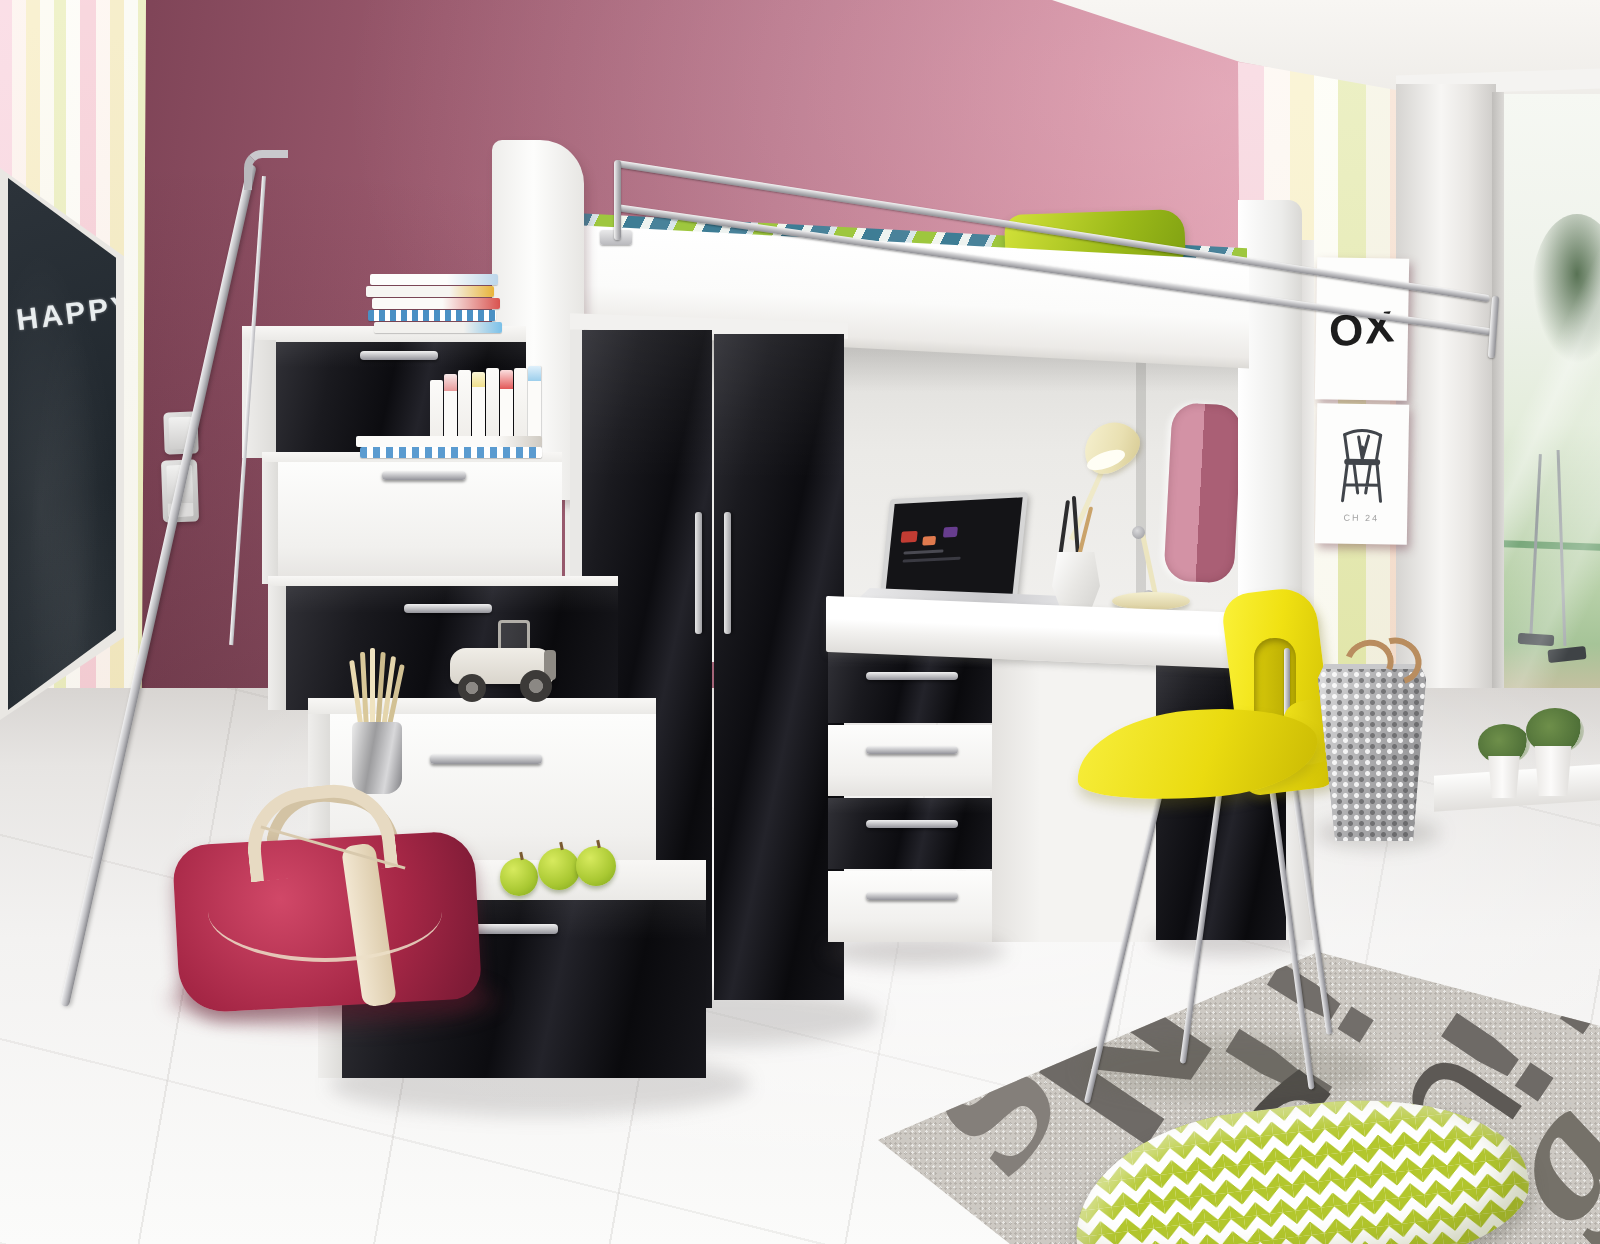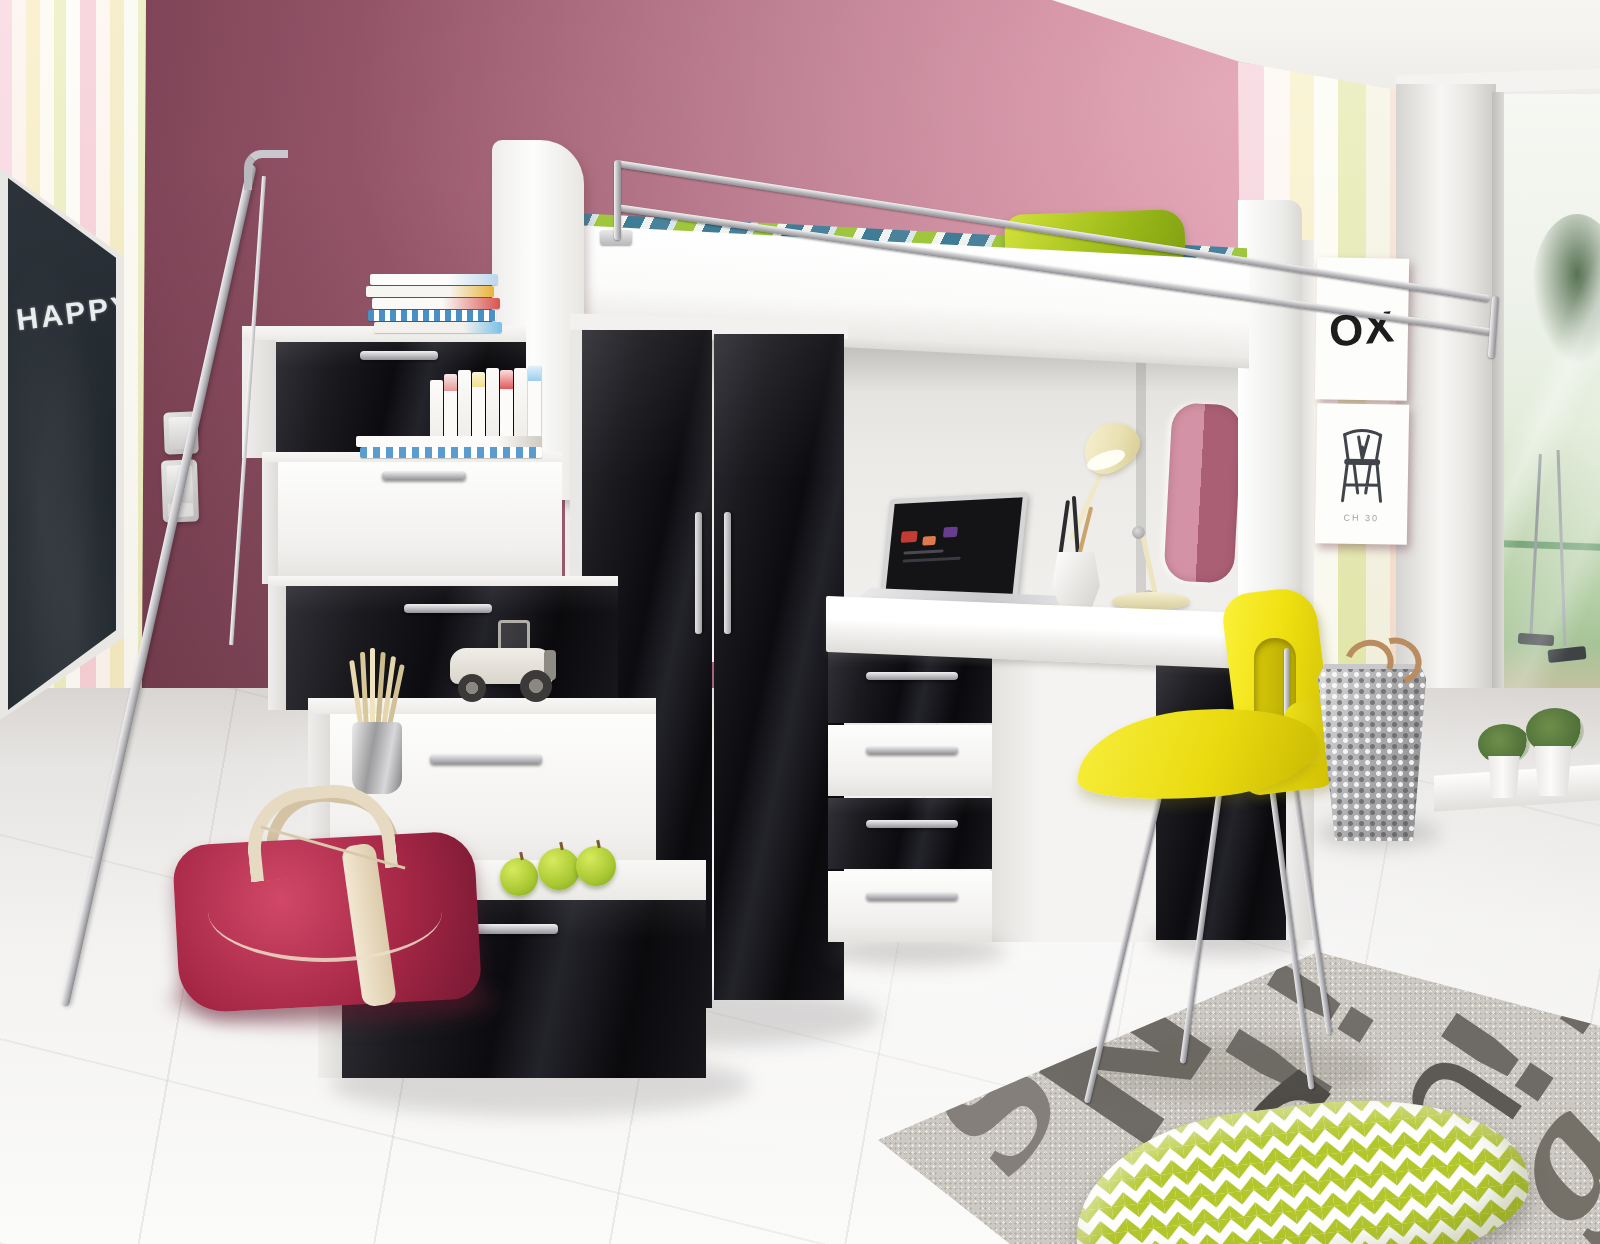--- a/index.html
+++ b/index.html
@@ -305,21 +305,21 @@
   <div class="abs poster poster2">
     <svg width="60" height="84" viewBox="0 0 60 84">
       <g fill="none" stroke="#41454b" stroke-width="3" stroke-linecap="round">
         <path d="M12 10 Q30 1 48 10"></path>
         <path d="M12 10 L16 36 M48 10 L44 36"></path>
         <path d="M30 34 L26 12 M30 34 L36 11 M30 34 L30 22"></path>
         <rect x="12" y="34" width="36" height="6" rx="3" fill="#41454b" stroke="none"></rect>
         <path d="M15 40 L11 76 M45 40 L49 76 M22 40 L26 68 M38 40 L34 68 M13 60 L47 60"></path>
       </g>
     </svg>
-    <span class="cap">CH 30</span>
+    <span class="cap">CH 24</span>
   </div>
 
   <div class="abs niche"></div>
   <div class="abs niche-shade"></div>
   <div class="abs niche-corner"></div>
   <div class="abs cutout"></div>
   <div class="abs bed-right-edge"></div>
   <div class="abs bed-right-panel"></div>
 
   <div class="abs bedding"></div>

